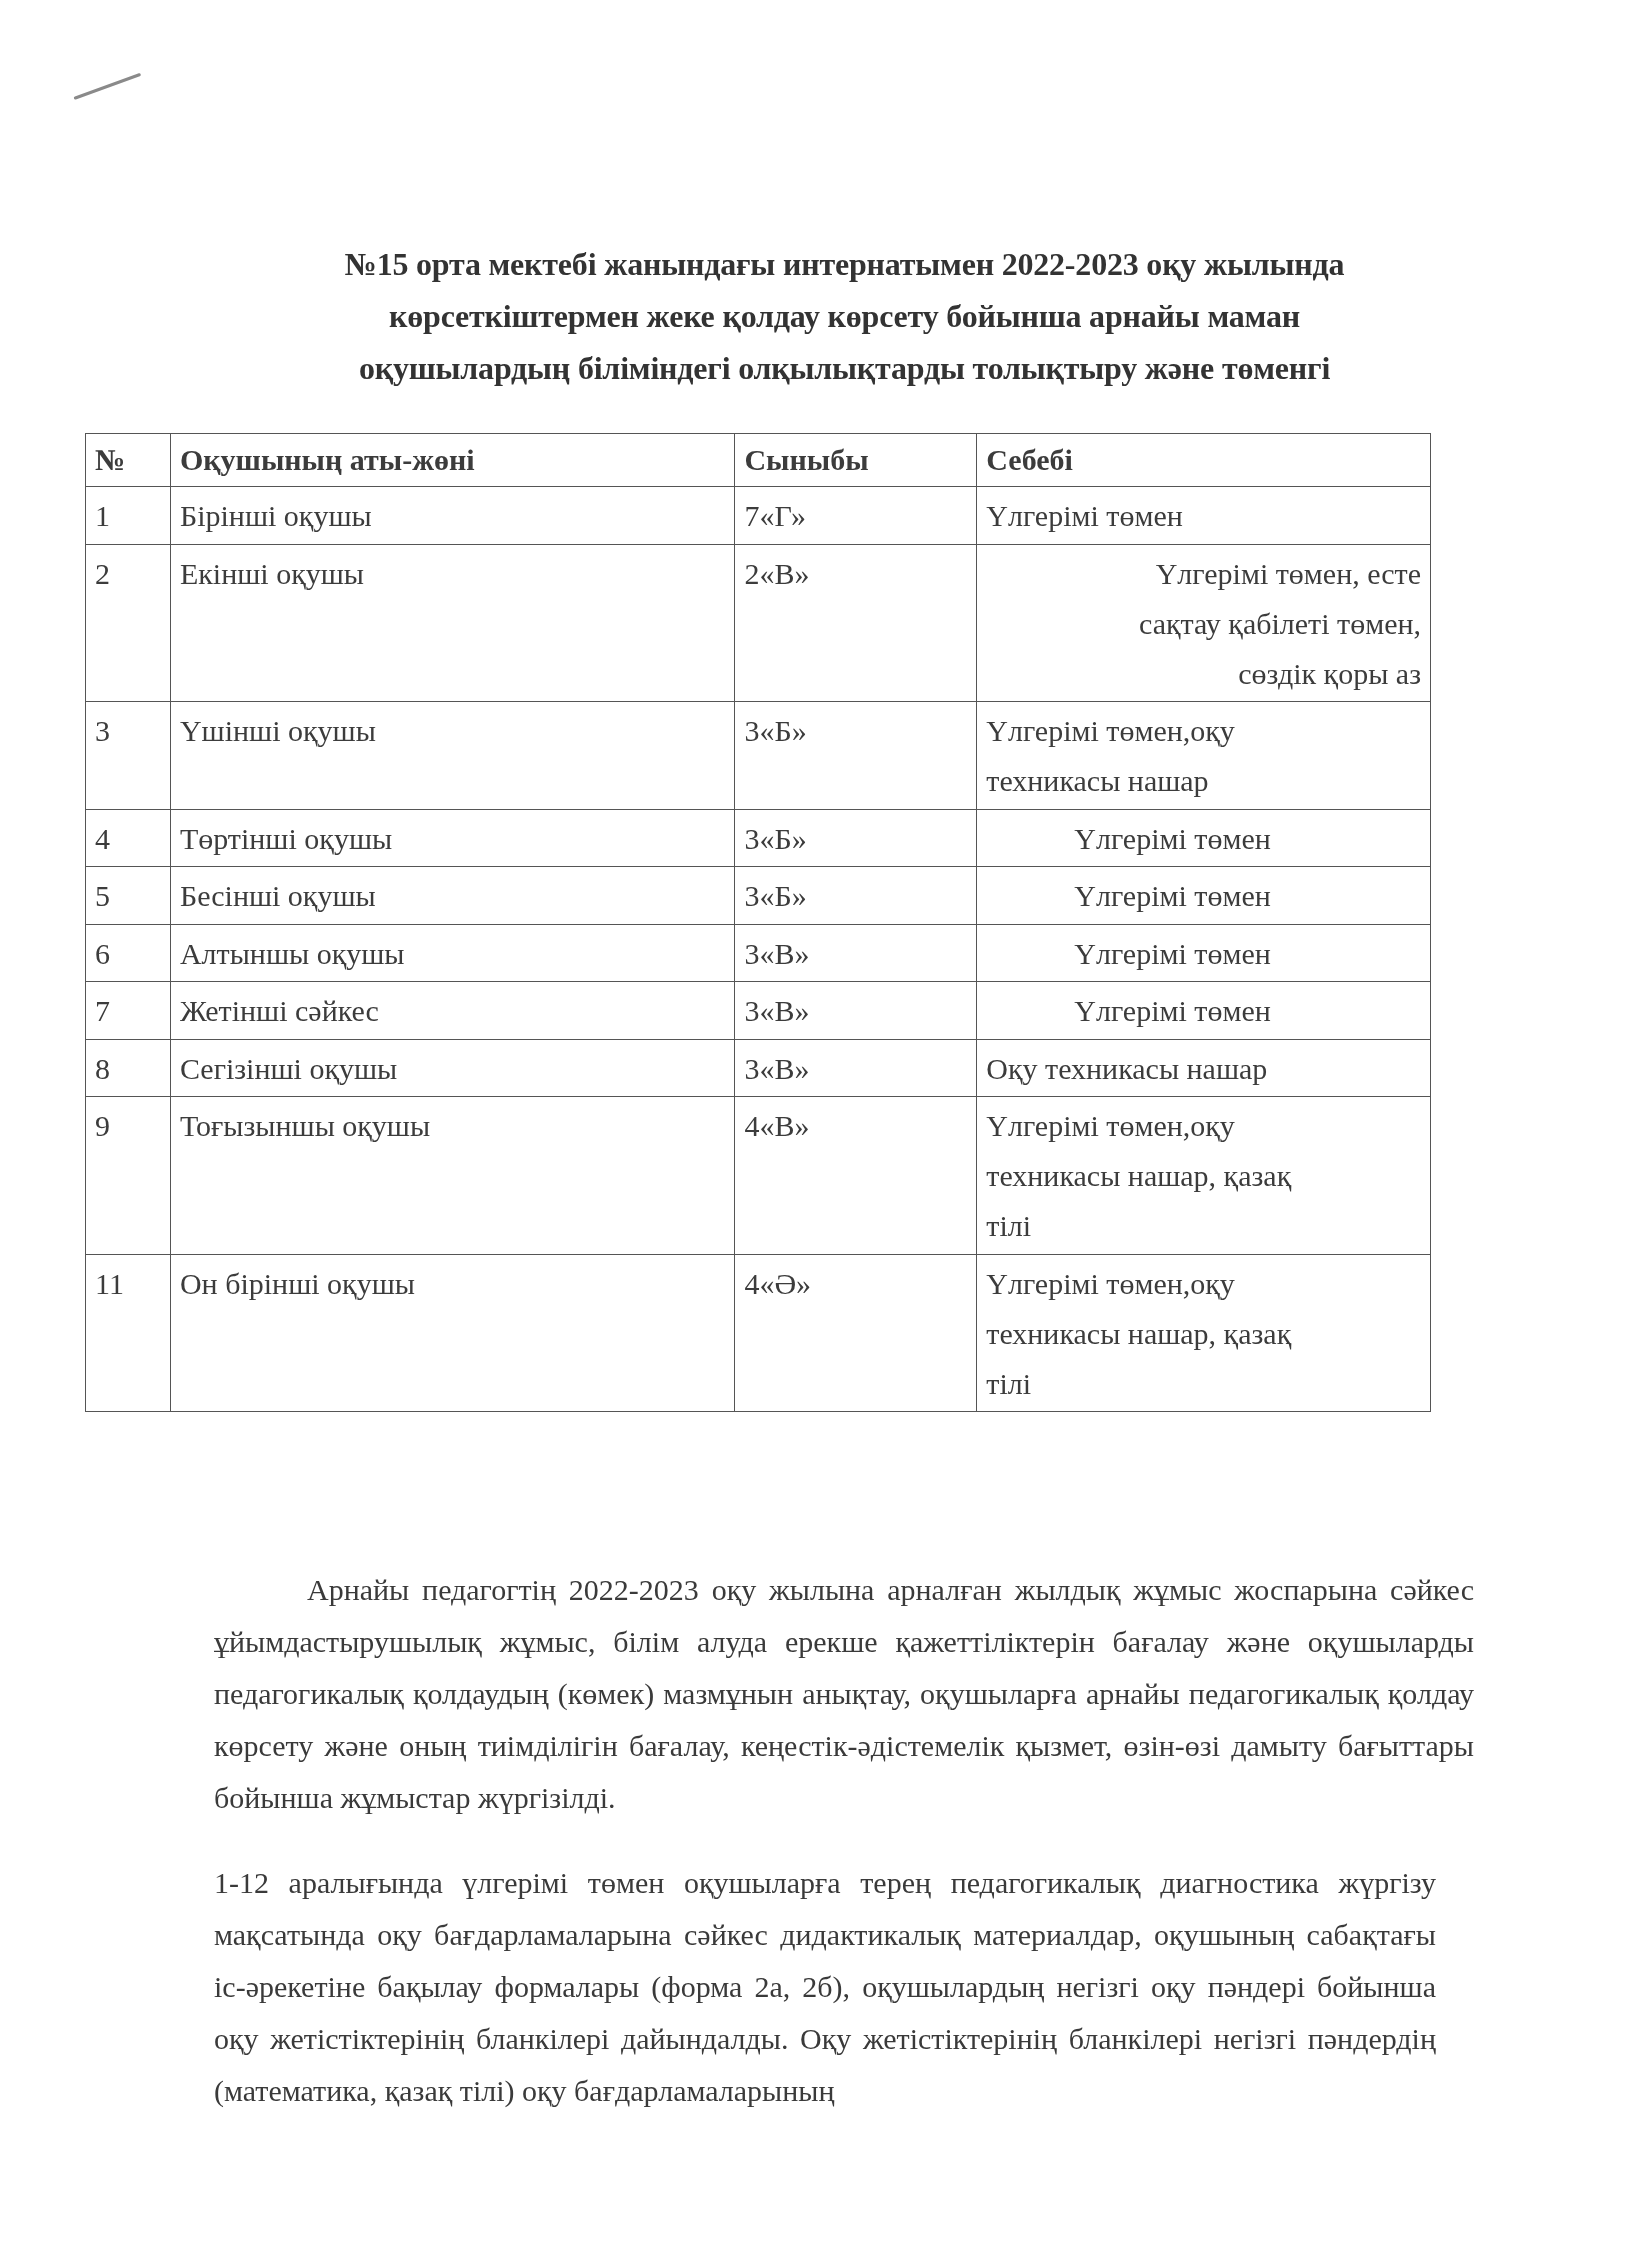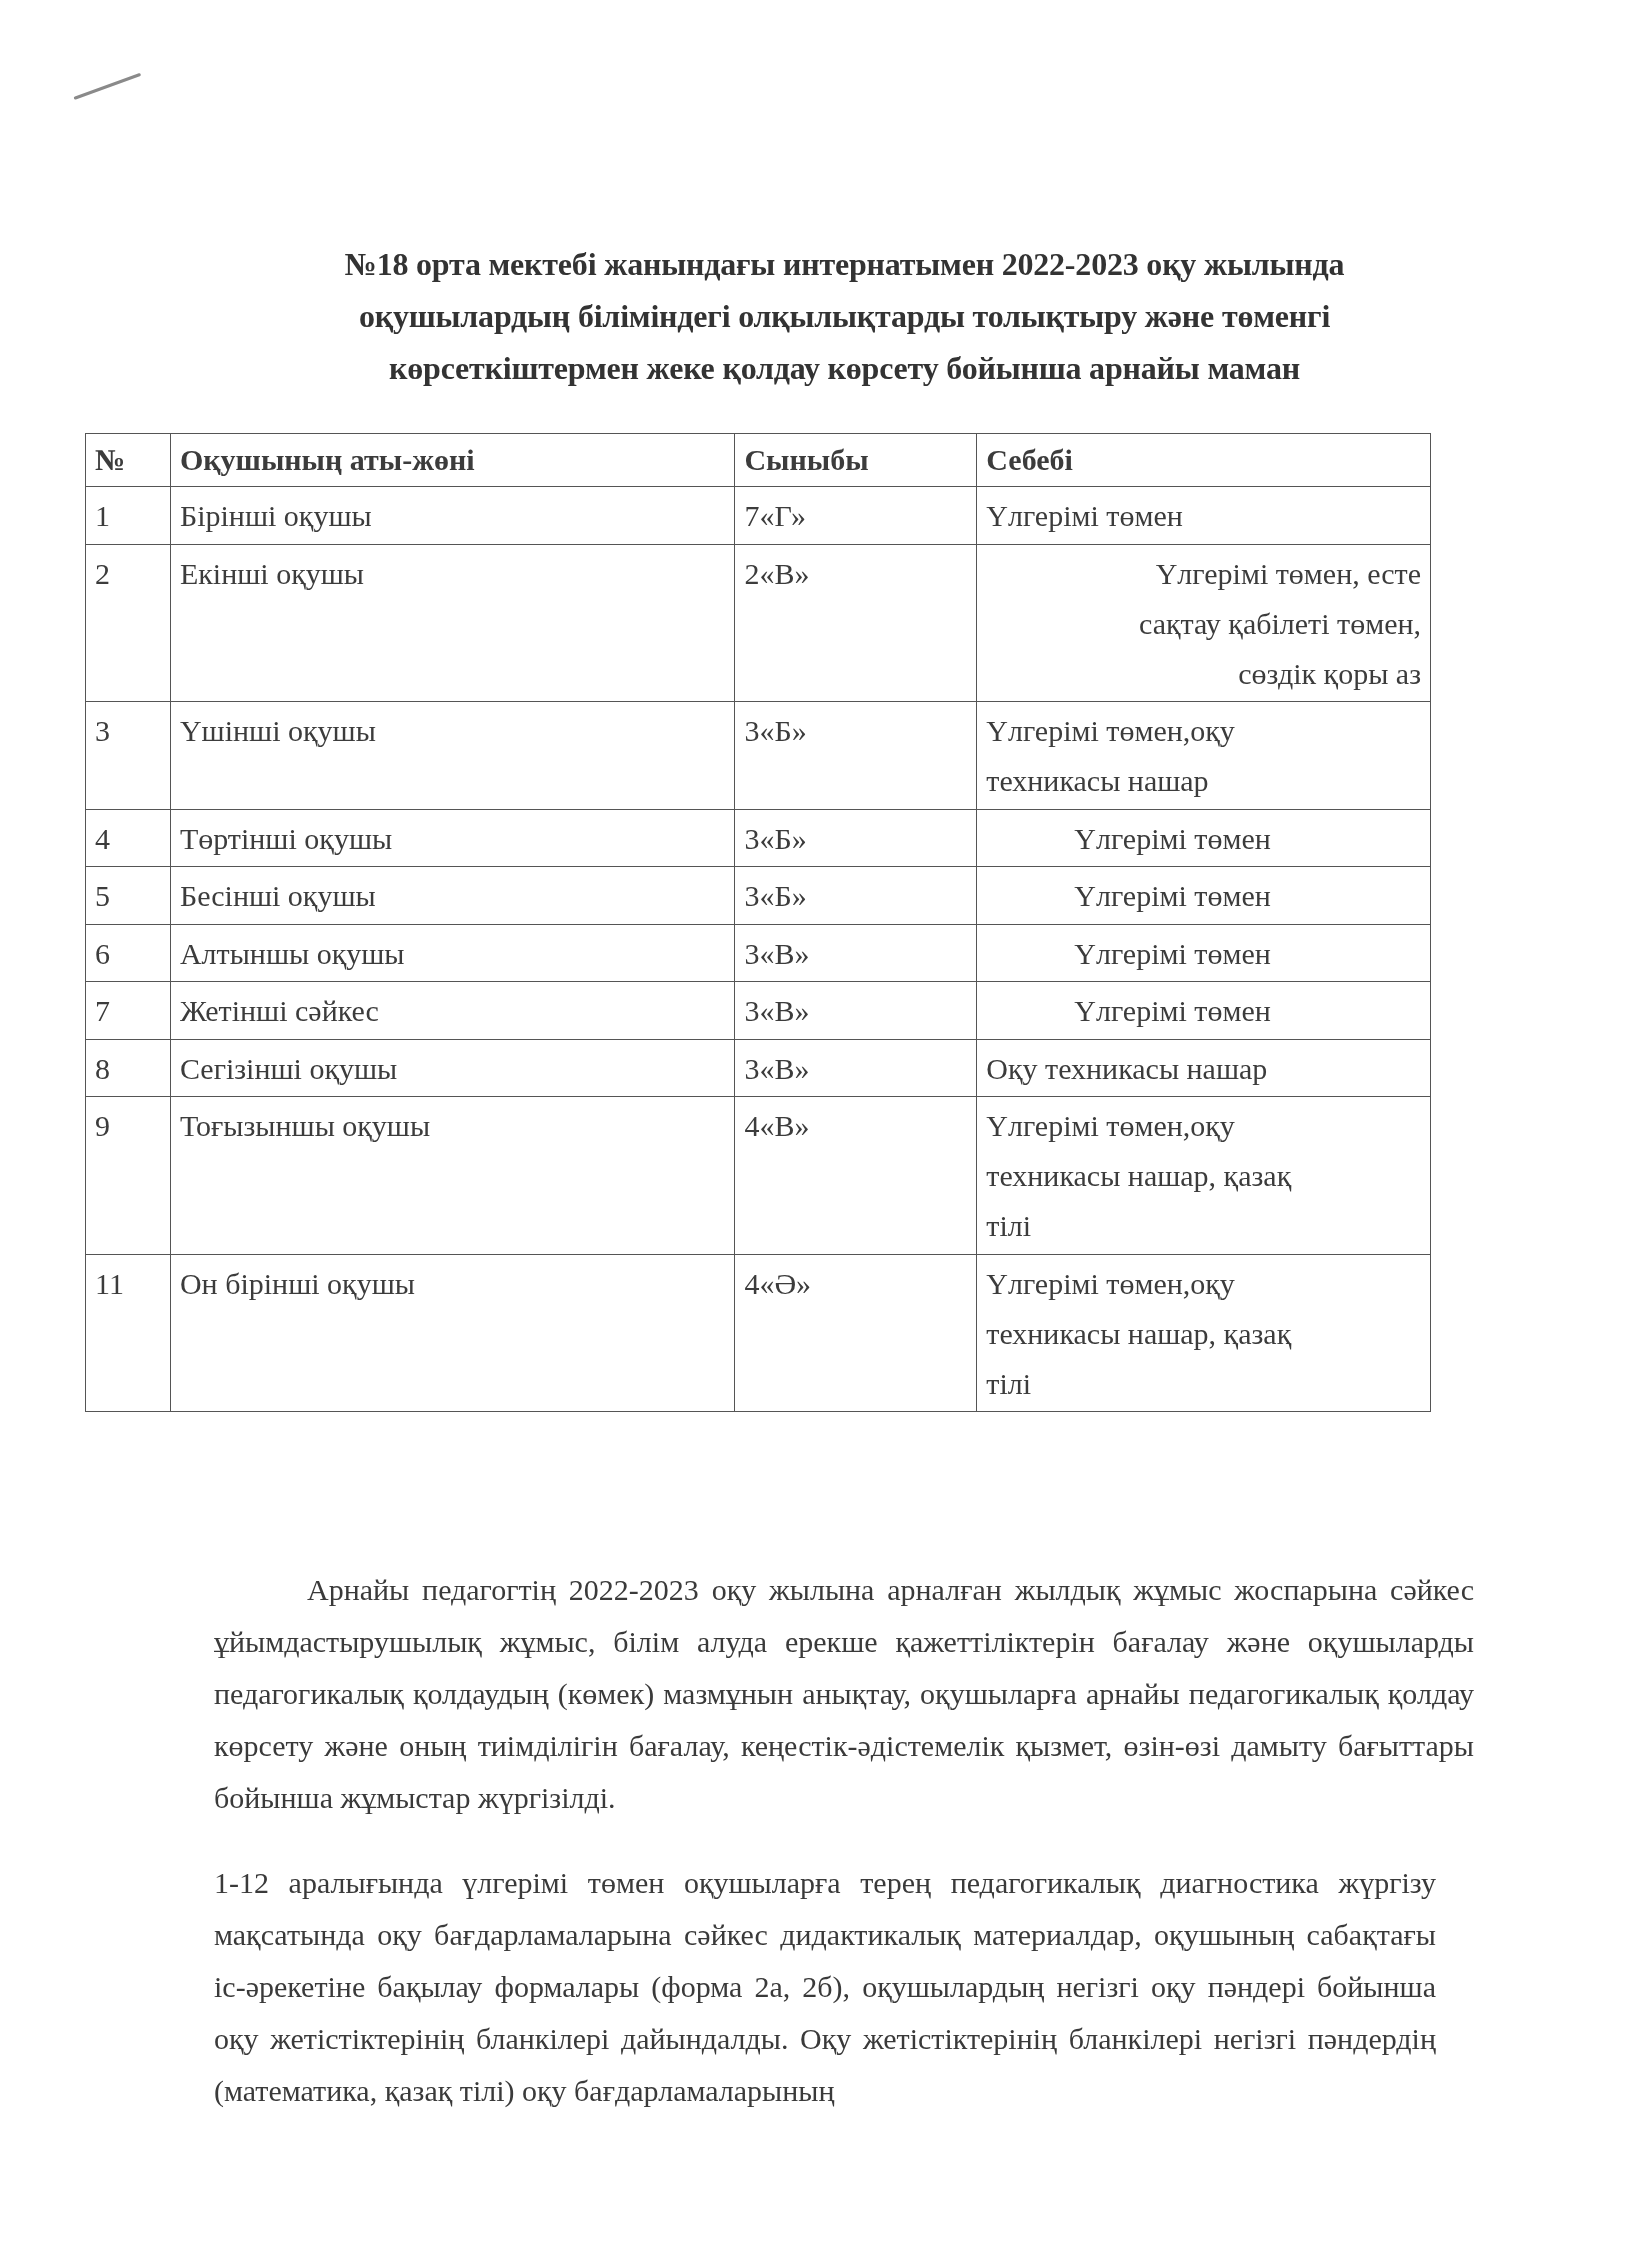--- a/index.html
+++ b/index.html
@@ -43,23 +43,23 @@
   }
   .para.p1 { top: 1534px; text-indent: 93px; }
   .para.p2 { top: 1827px; width: 1222px; }
 </style>
 </head>
 <body>
 
 <div class="stray-mark"></div>
 
 <div class="title">
-  <div>№18 орта мектебі жанындағы интернатымен 2022-2023 оқу жылында</div>
+  <div>№15 орта мектебі жанындағы интернатымен 2022-2023 оқу жылында</div>
+  <div>көрсеткіштермен жеке қолдау көрсету бойынша арнайы маман</div>
   <div>оқушылардың біліміндегі олқылықтарды толықтыру және төменгі</div>
-  <div>көрсеткіштермен жеке қолдау көрсету бойынша арнайы маман</div>
 </div>
 
 <table class="students">
   <colgroup>
     <col class="c-num">
       <col class="c-name">
       <col class="c-class">
       <col class="c-reason">
   </colgroup>
   <thead>

